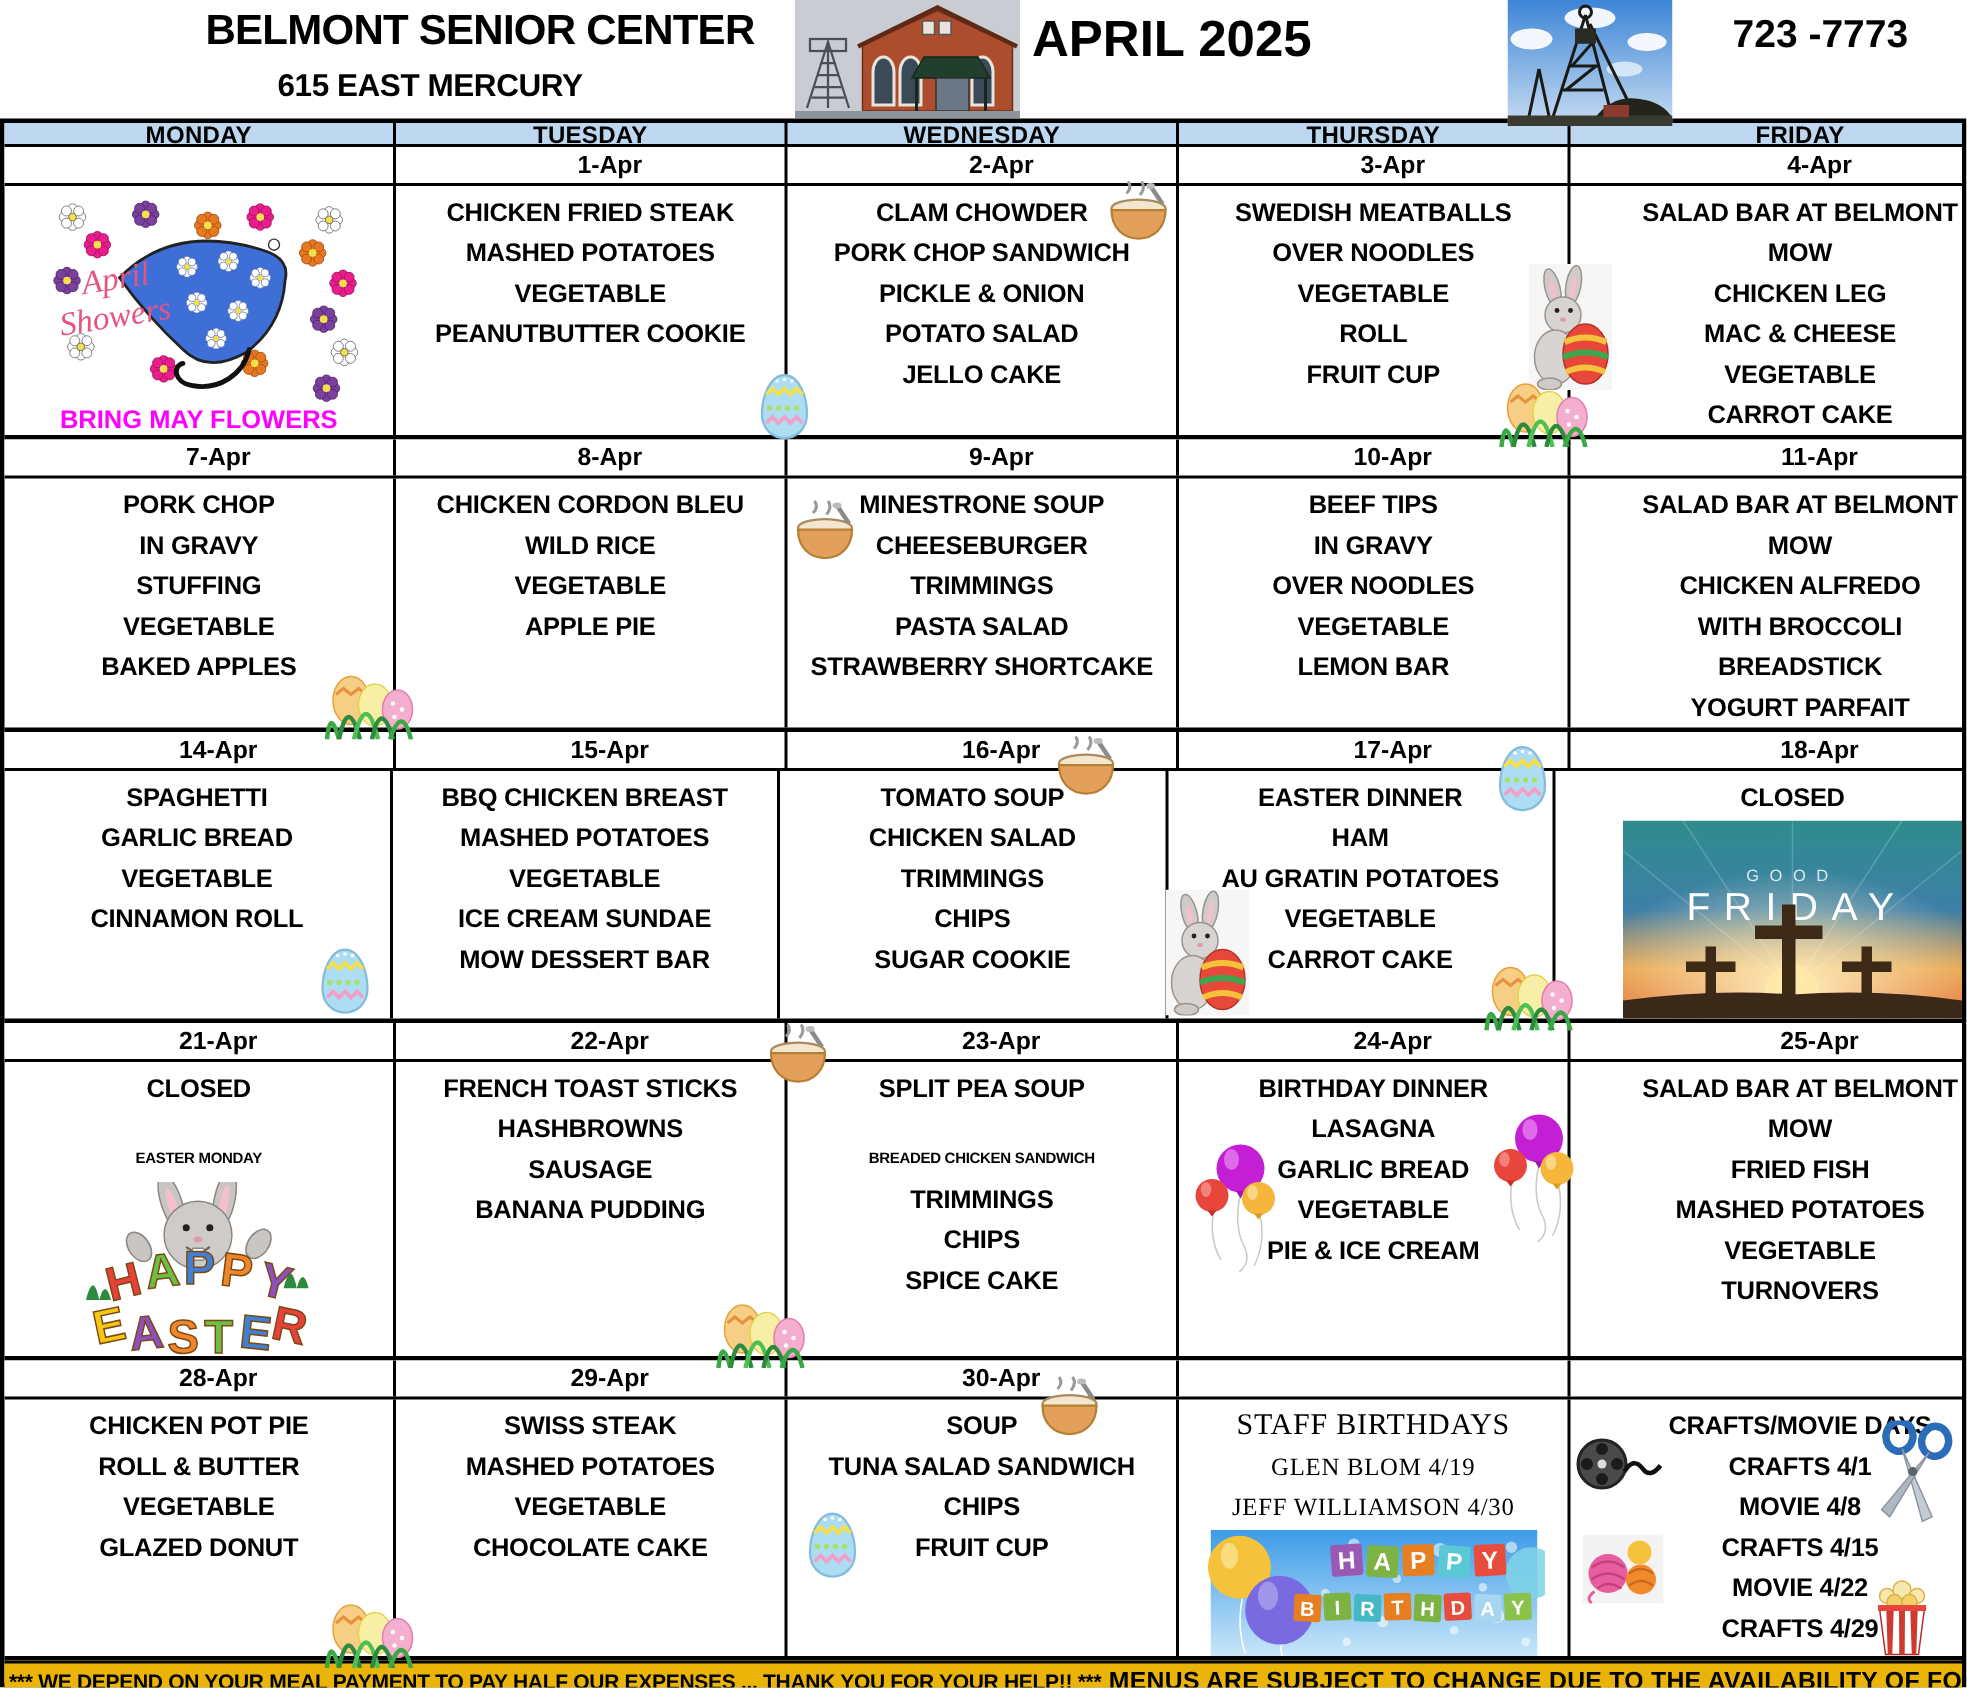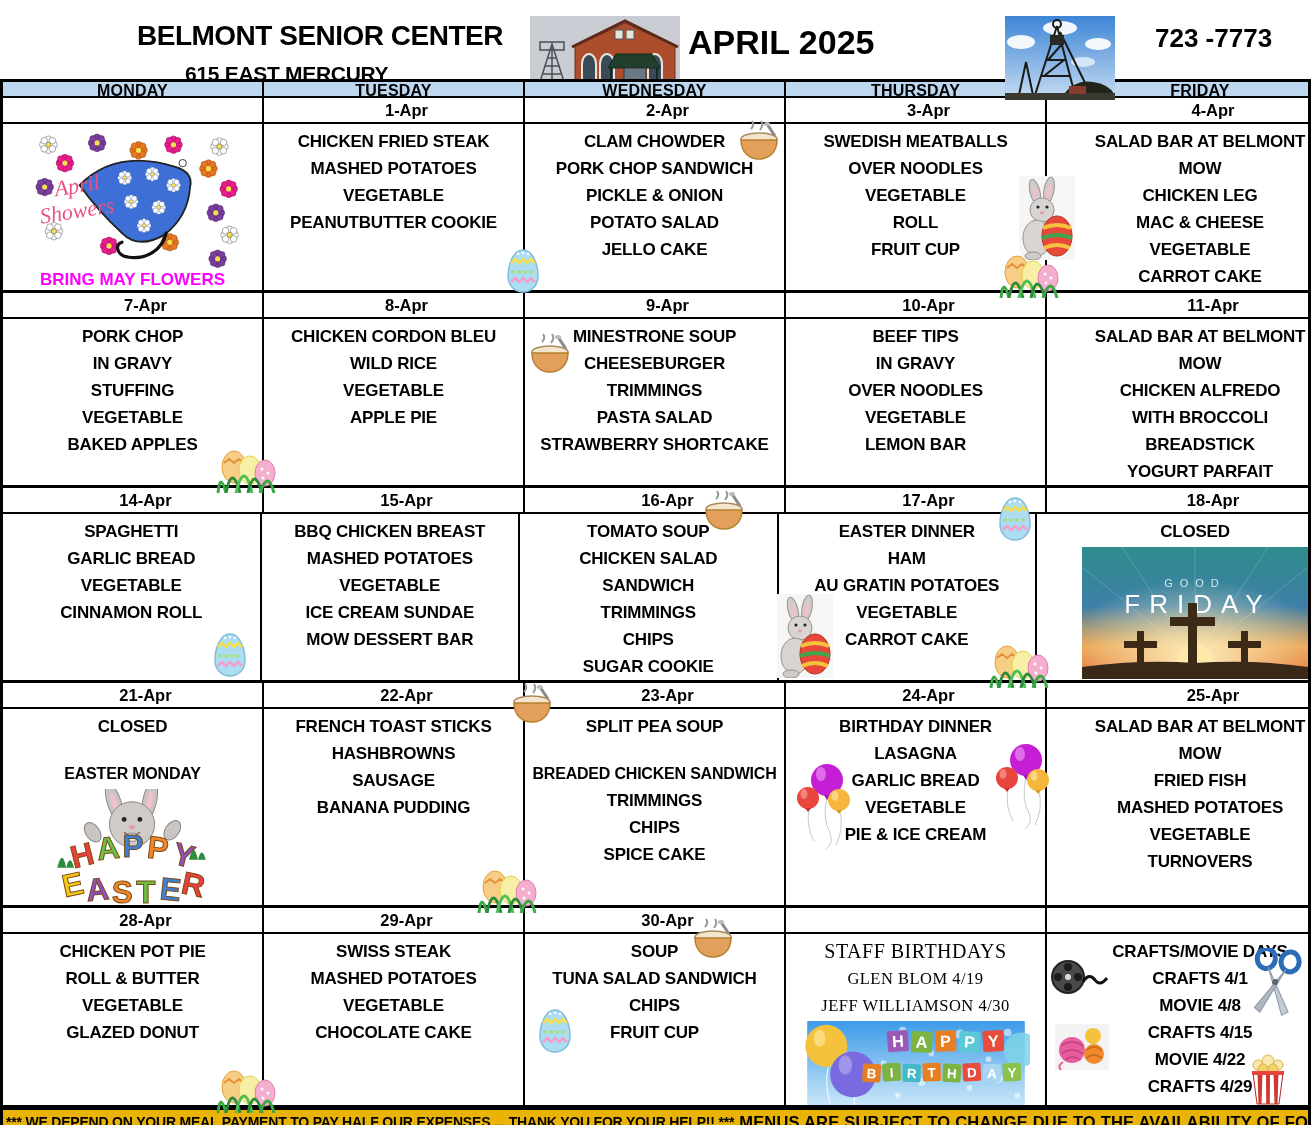--- a/index.html
+++ b/index.html
@@ -1,20 +1,20 @@
 <!DOCTYPE html>
 <html><head>
 <meta charset="utf-8">
 <style>
   * { box-sizing: border-box; margin: 0; padding: 0; }
   html,body { width: 1311px; height: 1125px; }
   body { position: relative; background: #fff; font-family: "Liberation Sans", sans-serif; overflow: hidden; }
 
   
-  .header { position: absolute; top: 0; left: 0; right: 0; height: 88px; background: #fff; margin-top: 16px; }
+  .header { position: absolute; top: 0; left: 0; right: 0; height: 88px; background: #fff; }
   .hdr-title   { position: absolute; left: 120px; top: 4px; width: 400px; text-align: center;
                  font-size: 28px; font-weight: 800; letter-spacing: -0.5px; }
   .hdr-address { position: absolute; left: 185px; top: 46px; font-size: 21px; font-weight: 800; letter-spacing: -0.3px; }
   .hdr-month   { position: absolute; left: 688px; top: 7px; font-size: 34px; font-weight: 800; }
   .hdr-phone   { position: absolute; left: 1155px; top: 7px; font-size: 26px; font-weight: 800; }
   .hdr-building  { position: absolute; left: 530px; top: 0; line-height: 0; }
   .hdr-headframe { position: absolute; left: 1005px; top: 0; line-height: 0; z-index: 6; }
 
   
   .calendar { position: absolute; top: 79px; left: 0; right: 0; bottom: 0;
@@ -30,21 +30,21 @@
   .date-row  { height: 26px; border-bottom: 2px solid #000; flex: none; background: #fff; }
   .date-cell { display: flex; align-items: center; justify-content: center;
                font-size: 16.5px; font-weight: bold; margin-left: 26px; }
 
   .menu-row  { flex: 1 1 0; border-bottom: 3px solid #000; }
   .menu-row:last-of-type { border-bottom: none; }
   .menu-cell { position: relative; padding-top: 4px; }
 
   .menu-line { height: 27px; display: flex; align-items: center; justify-content: center;
                font-size: 17px; font-weight: bold; letter-spacing: -0.2px; white-space: nowrap; }
-  .menu-line.sm { font-size: 16px; margin-top: 20px; }
+  .menu-line.sm { font-size: 10px; margin-top: 20px; }
   .menu-line.hd-serif  { font-family: "Liberation Serif", serif; font-weight: normal; font-size: 20px; letter-spacing: 0.5px; }
   .menu-line.serif-sm  { font-family: "Liberation Serif", serif; font-weight: normal; font-size: 16.5px; letter-spacing: 0.5px; }
 
   .cell-img { display: flex; justify-content: center; line-height: 0; margin-top: 2px; }
   .caption  { text-align: center; font-size: 17px; font-weight: bold; color: #FF00FF; margin-top: 2px; }
 
   
   .deco { position: absolute; z-index: 4; line-height: 0; }
   .p-tr   { top: -4px;  right: 2px; }
   .p-tr1  { top: -16px; right: 48px; }
@@ -468,21 +468,20 @@
       <div class="menu-cell">
         <div class="menu-line">BBQ CHICKEN BREAST</div>
         <div class="menu-line">MASHED POTATOES</div>
         <div class="menu-line">VEGETABLE</div>
         <div class="menu-line">ICE CREAM SUNDAE</div>
         <div class="menu-line">MOW DESSERT BAR</div>
       </div>
       <div class="menu-cell">
         <div class="menu-line">TOMATO SOUP</div>
         <div class="menu-line">CHICKEN SALAD</div>
-        <div class="menu-line">SANDWICH</div>
         <div class="menu-line">TRIMMINGS</div>
         <div class="menu-line">CHIPS</div>
         <div class="menu-line">SUGAR COOKIE</div>
         <span class="deco p-trh"><svg width="46" height="40" viewBox="0 0 46 40">
 <path d="M15 9 q4 -4 1 -8" stroke="#999" stroke-width="2" fill="none"></path>
 <path d="M24 10 q4 -5 1 -9" stroke="#999" stroke-width="2" fill="none"></path>
 <line x1="31" y1="4" x2="39" y2="16" stroke="#8a8a8a" stroke-width="3"></line>
 <ellipse cx="31" cy="4" rx="3" ry="2" fill="#bbb"></ellipse>
 <ellipse cx="23" cy="19" rx="18" ry="6" fill="#F4E6CE" stroke="#A98B5F" stroke-width="1.5"></ellipse>
 <path d="M5 20 C5 32 13 39 23 39 C33 39 41 32 41 20 Z" fill="#E3A05C" stroke="#B5802F" stroke-width="1.5"></path>

